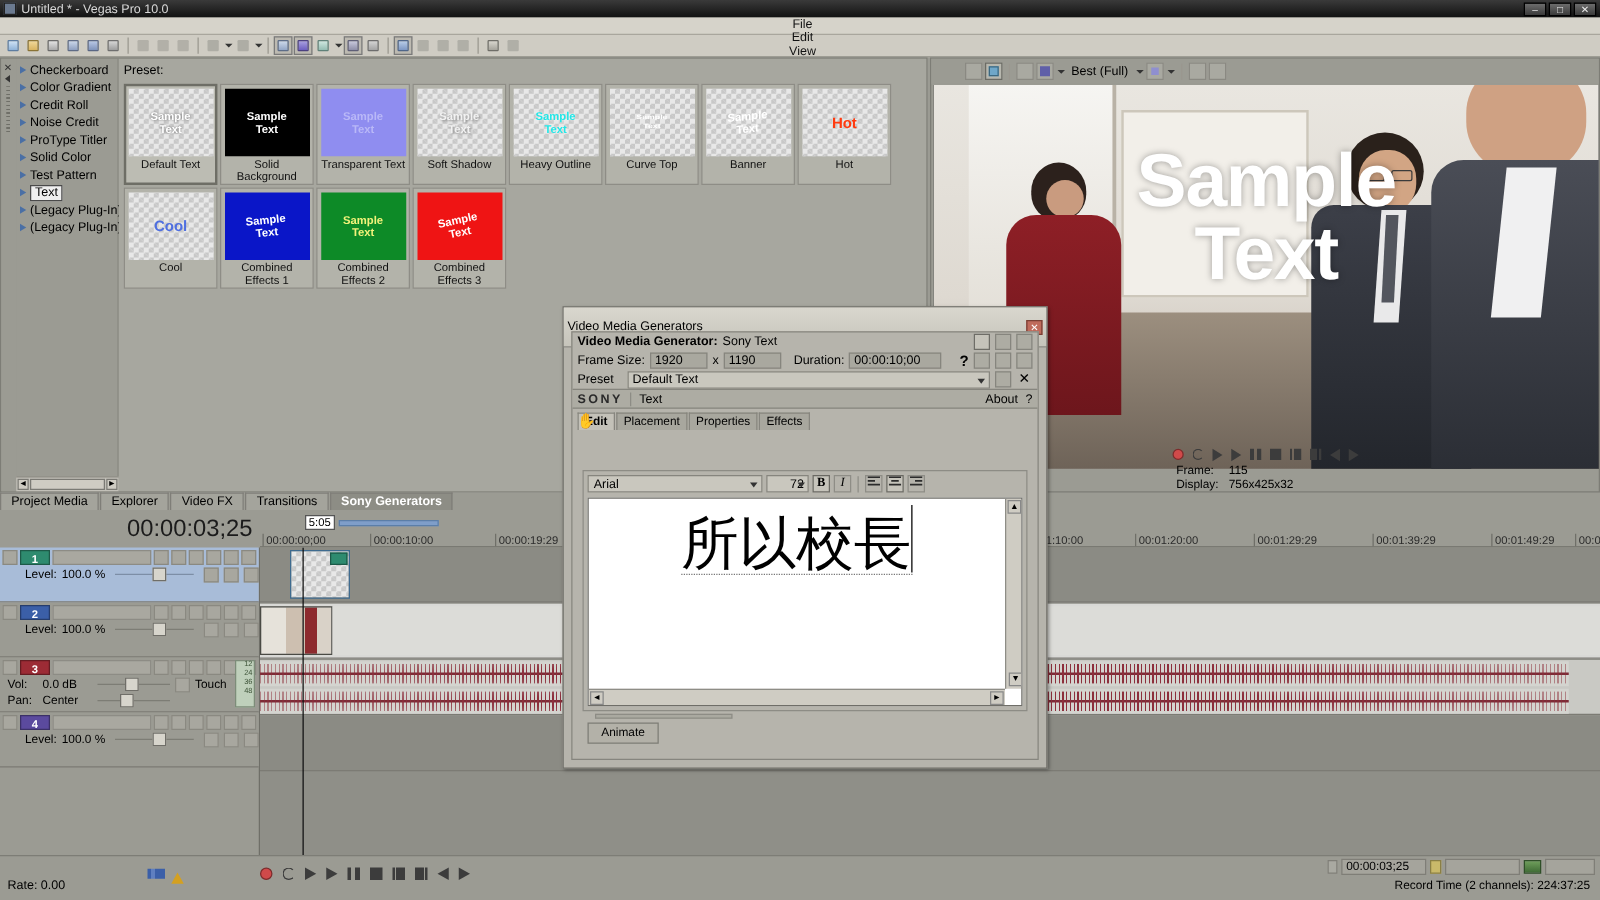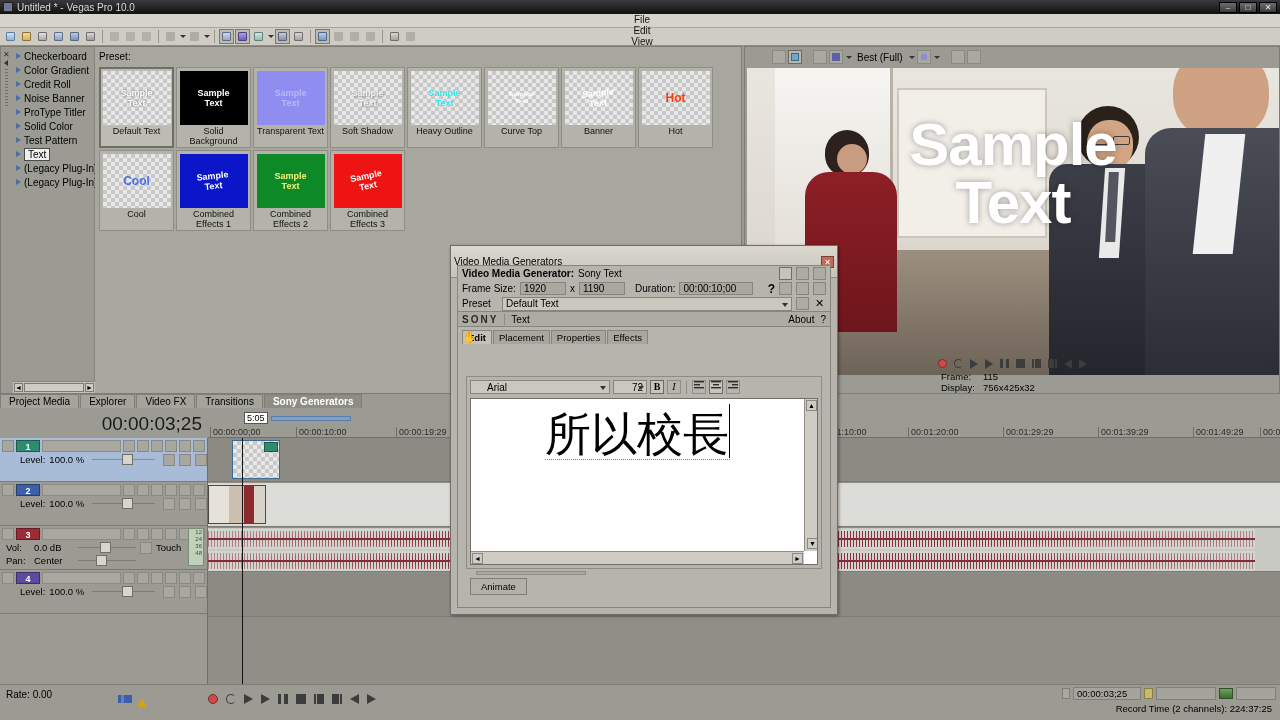--- a/index.html
+++ b/index.html
@@ -115,21 +115,21 @@
   .th-row2 { display:flex; align-items:center; height:13px; font-size:9.5px; padding-left:20px; gap:4px; }
   .meter { position:absolute; right:3px; top:2px; width:16px; bottom:3px; background:#bfd0bb; border:1px solid #7d8c79; font-size:6px; color:#3c5237; text-align:right; padding-right:1px; line-height:7px;}
 
   .track-body { flex:1; position:relative; background:#8f8f88; overflow:hidden;}
   .trk { position:absolute; left:0; right:0; border-bottom:1px solid #7c7b74; }
   .clip { position:absolute; top:2px; bottom:2px; border:1px solid #4a4a44; }
   .cursor { position:absolute; top:0; bottom:0; width:1px; background:#111; }
 
   
   .bottom { position:absolute; left:0; bottom:0; right:0; height:36px; background:#9b9b93; border-top:1px solid #7d7d76; }
-  .rate { position:absolute; left:6px; top:4px; font-size:10px; }
+  .rate { position:absolute; left:6px; top:18px; font-size:10px; }
   .b-transport { position:absolute; left:208px; top:9px; display:flex; gap:8px;}
   .b-transport i { display:block; width:10px; height:10px; }
   .statusfields { position:absolute; right:4px; top:2px; display:flex; align-items:center; gap:3px;}
   .sf { height:13px; border:1px solid #7f7e77; background:#a5a49c; font-size:9.5px; padding:0 3px; line-height:12px; }
   .rectime { position:absolute; right:8px; top:18px; font-size:9.5px; }
 
   
   .dialog { position:absolute; left:450px; top:245px; width:388px; height:370px; background:#b6b4ac; border:1px solid #6e6d67; box-shadow:1px 1px 3px rgba(0,0,0,.4); }
   .dlg-title { height:32px; background:linear-gradient(#d9d7ce,#c6c4bb); display:flex; align-items:center; padding:0 3px; font-size:10px; border-bottom:1px solid #8d8c85;}
   .dlg-title .t { flex:1; }
@@ -142,21 +142,21 @@
   .combo { flex:1; background:#c9c7be; border:1px solid #86857e; height:14px; display:flex; align-items:center; padding:0 3px; font-size:10px; position:relative;}
   .combo .car { position:absolute; right:3px; top:5px; border-left:3px solid transparent;border-right:3px solid transparent;border-top:4px solid #333; }
   .sony-bar { height:16px; background:#adaca3; border-top:1px solid #86857e; border-bottom:1px solid #86857e; display:flex; align-items:center; padding:0 4px; gap:6px; font-size:10px;}
   .sony-logo { font-weight:bold; letter-spacing:2px; font-size:10px; color:#2a2a2a; }
   .sony-name { flex:1; border-left:1px solid #8d8c85; padding-left:6px;}
   .dlg-tabs { display:flex; padding:3px 4px 0; gap:1px; }
   .dtab { font-size:9.5px; padding:1px 5px; border:1px solid #86857e; border-bottom:none; background:#a8a79e;}
   .dtab.active { background:#c3c1b8; font-weight:bold;}
   .edit-pane { position:absolute; left:8px; top:110px; right:8px; bottom:38px; background:#b6b4ac; border:1px solid #8d8c85; }
   .fmt-row { display:flex; align-items:center; gap:3px; height:18px; padding:2px 3px 0;}
-  .fontsel { width:140px; height:14px; background:#c9c7be; border:1px solid #86857e; font-size:10px; padding-left:16px; line-height:13px; position:relative;}
+  .fontsel { width:140px; height:14px; background:#c9c7be; border:1px solid #86857e; font-size:10px; padding-left:4px; line-height:13px; position:relative;}
   .fontsel .car { position:absolute; right:3px; top:5px; border-left:3px solid transparent;border-right:3px solid transparent;border-top:4px solid #333; }
   .sizesel { width:34px; height:14px; background:#c9c7be; border:1px solid #86857e; font-size:10px; padding-left:18px; line-height:13px; position:relative;}
   .sizesel .car { position:absolute; right:2px; top:5px; border-left:3px solid transparent;border-right:3px solid transparent;border-top:4px solid #333; }
   .fbtn { width:14px; height:14px; border:1px solid #8e8d86; background:#b6b4ac; font-size:10px; text-align:center; line-height:12px; }
   .fbtn.on { border:1px solid #6a6963; background:#c6c4bb; }
   .textarea { position:absolute; left:3px; top:21px; right:3px; bottom:3px; background:#fff; border:1px solid #6f6e68; overflow:hidden; }
   .ta-canvas { position:absolute; left:0; top:0; right:13px; bottom:13px; display:flex; align-items:flex-start; justify-content:center; padding-top:5px; }
   .ta-text { font-size:46px; line-height:50px; font-family:"DejaVu Sans", sans-serif; border-bottom:1px dotted #777; position:relative; white-space:nowrap;}
   .ta-caret { display:inline-block; width:1px; height:54px; background:#000; vertical-align:-8px; }
   .vscroll { position:absolute; right:0; top:0; width:13px; bottom:13px; background:#cfccc3; border-left:1px solid #8e8d86; }
@@ -288,21 +288,21 @@
           <div class="tree-item">
               <span class="tri"></span>
               <span class="lbl">Color Gradient</span>
             </div>
           <div class="tree-item">
               <span class="tri"></span>
               <span class="lbl">Credit Roll</span>
             </div>
           <div class="tree-item">
               <span class="tri"></span>
-              <span class="lbl">Noise Banner</span>
+              <span class="lbl">Noise Credit</span>
             </div>
           <div class="tree-item">
               <span class="tri"></span>
               <span class="lbl">ProType Titler</span>
             </div>
           <div class="tree-item">
               <span class="tri"></span>
               <span class="lbl">Solid Color</span>
             </div>
           <div class="tree-item">

